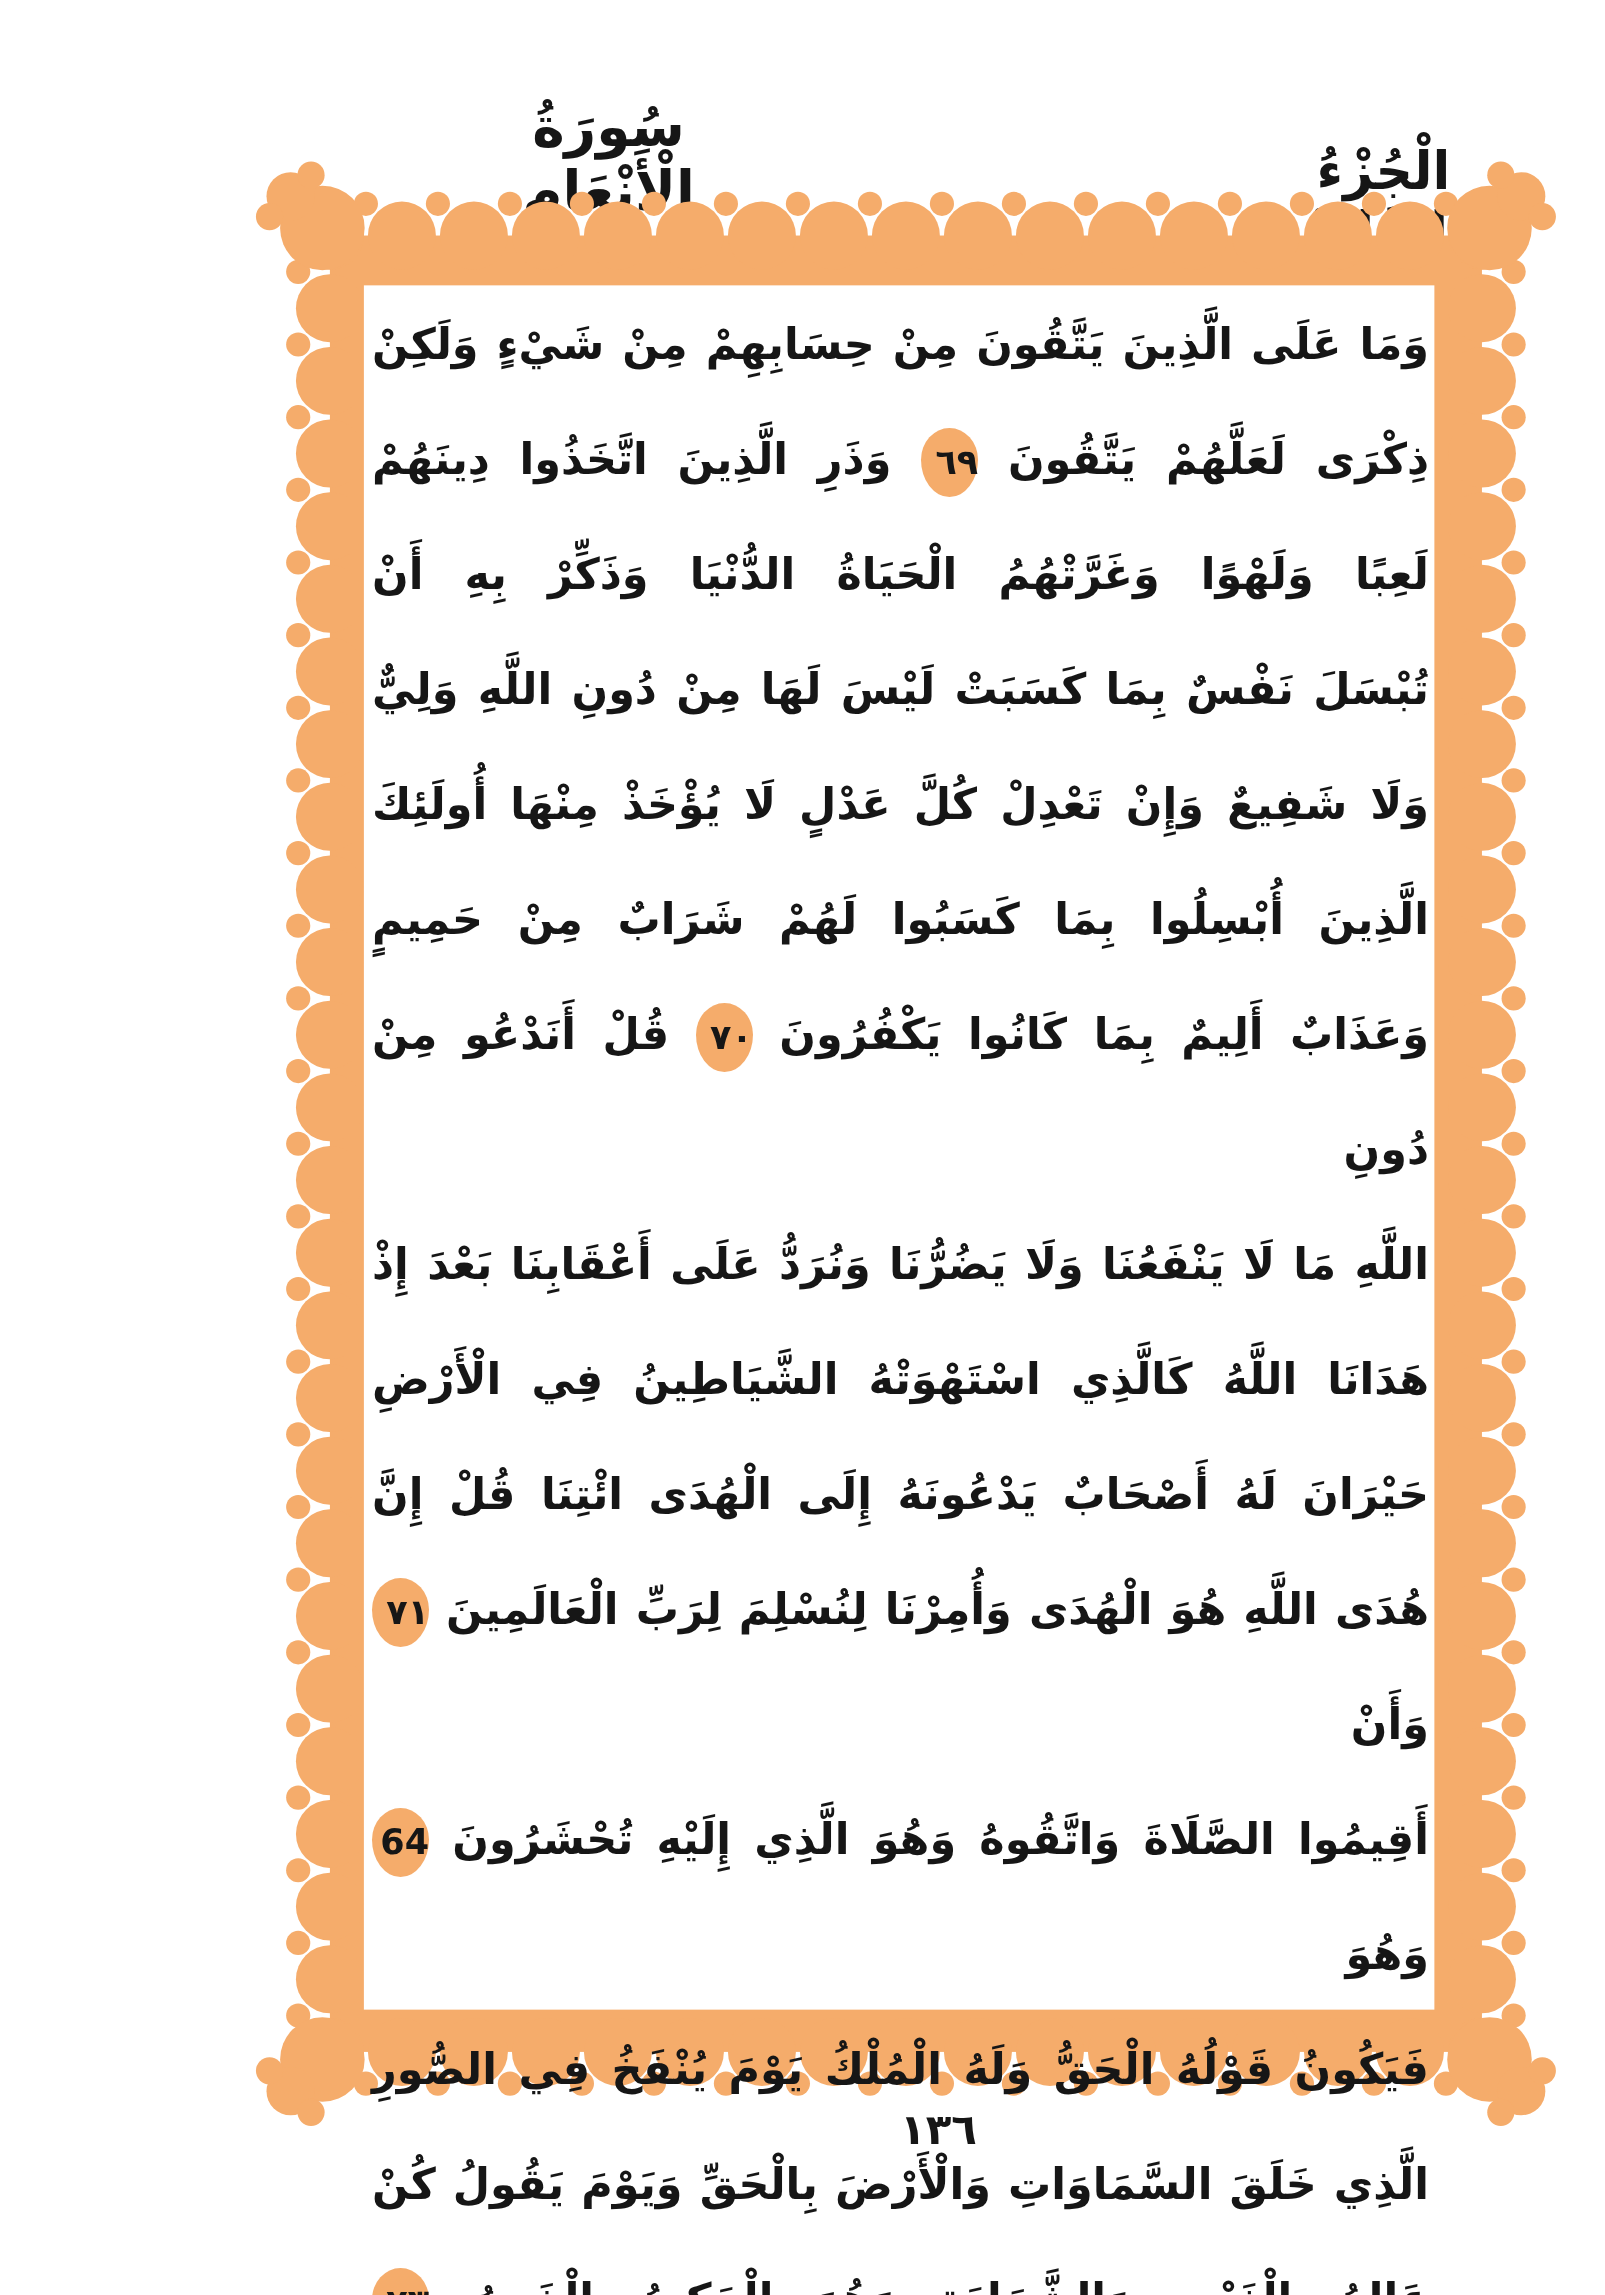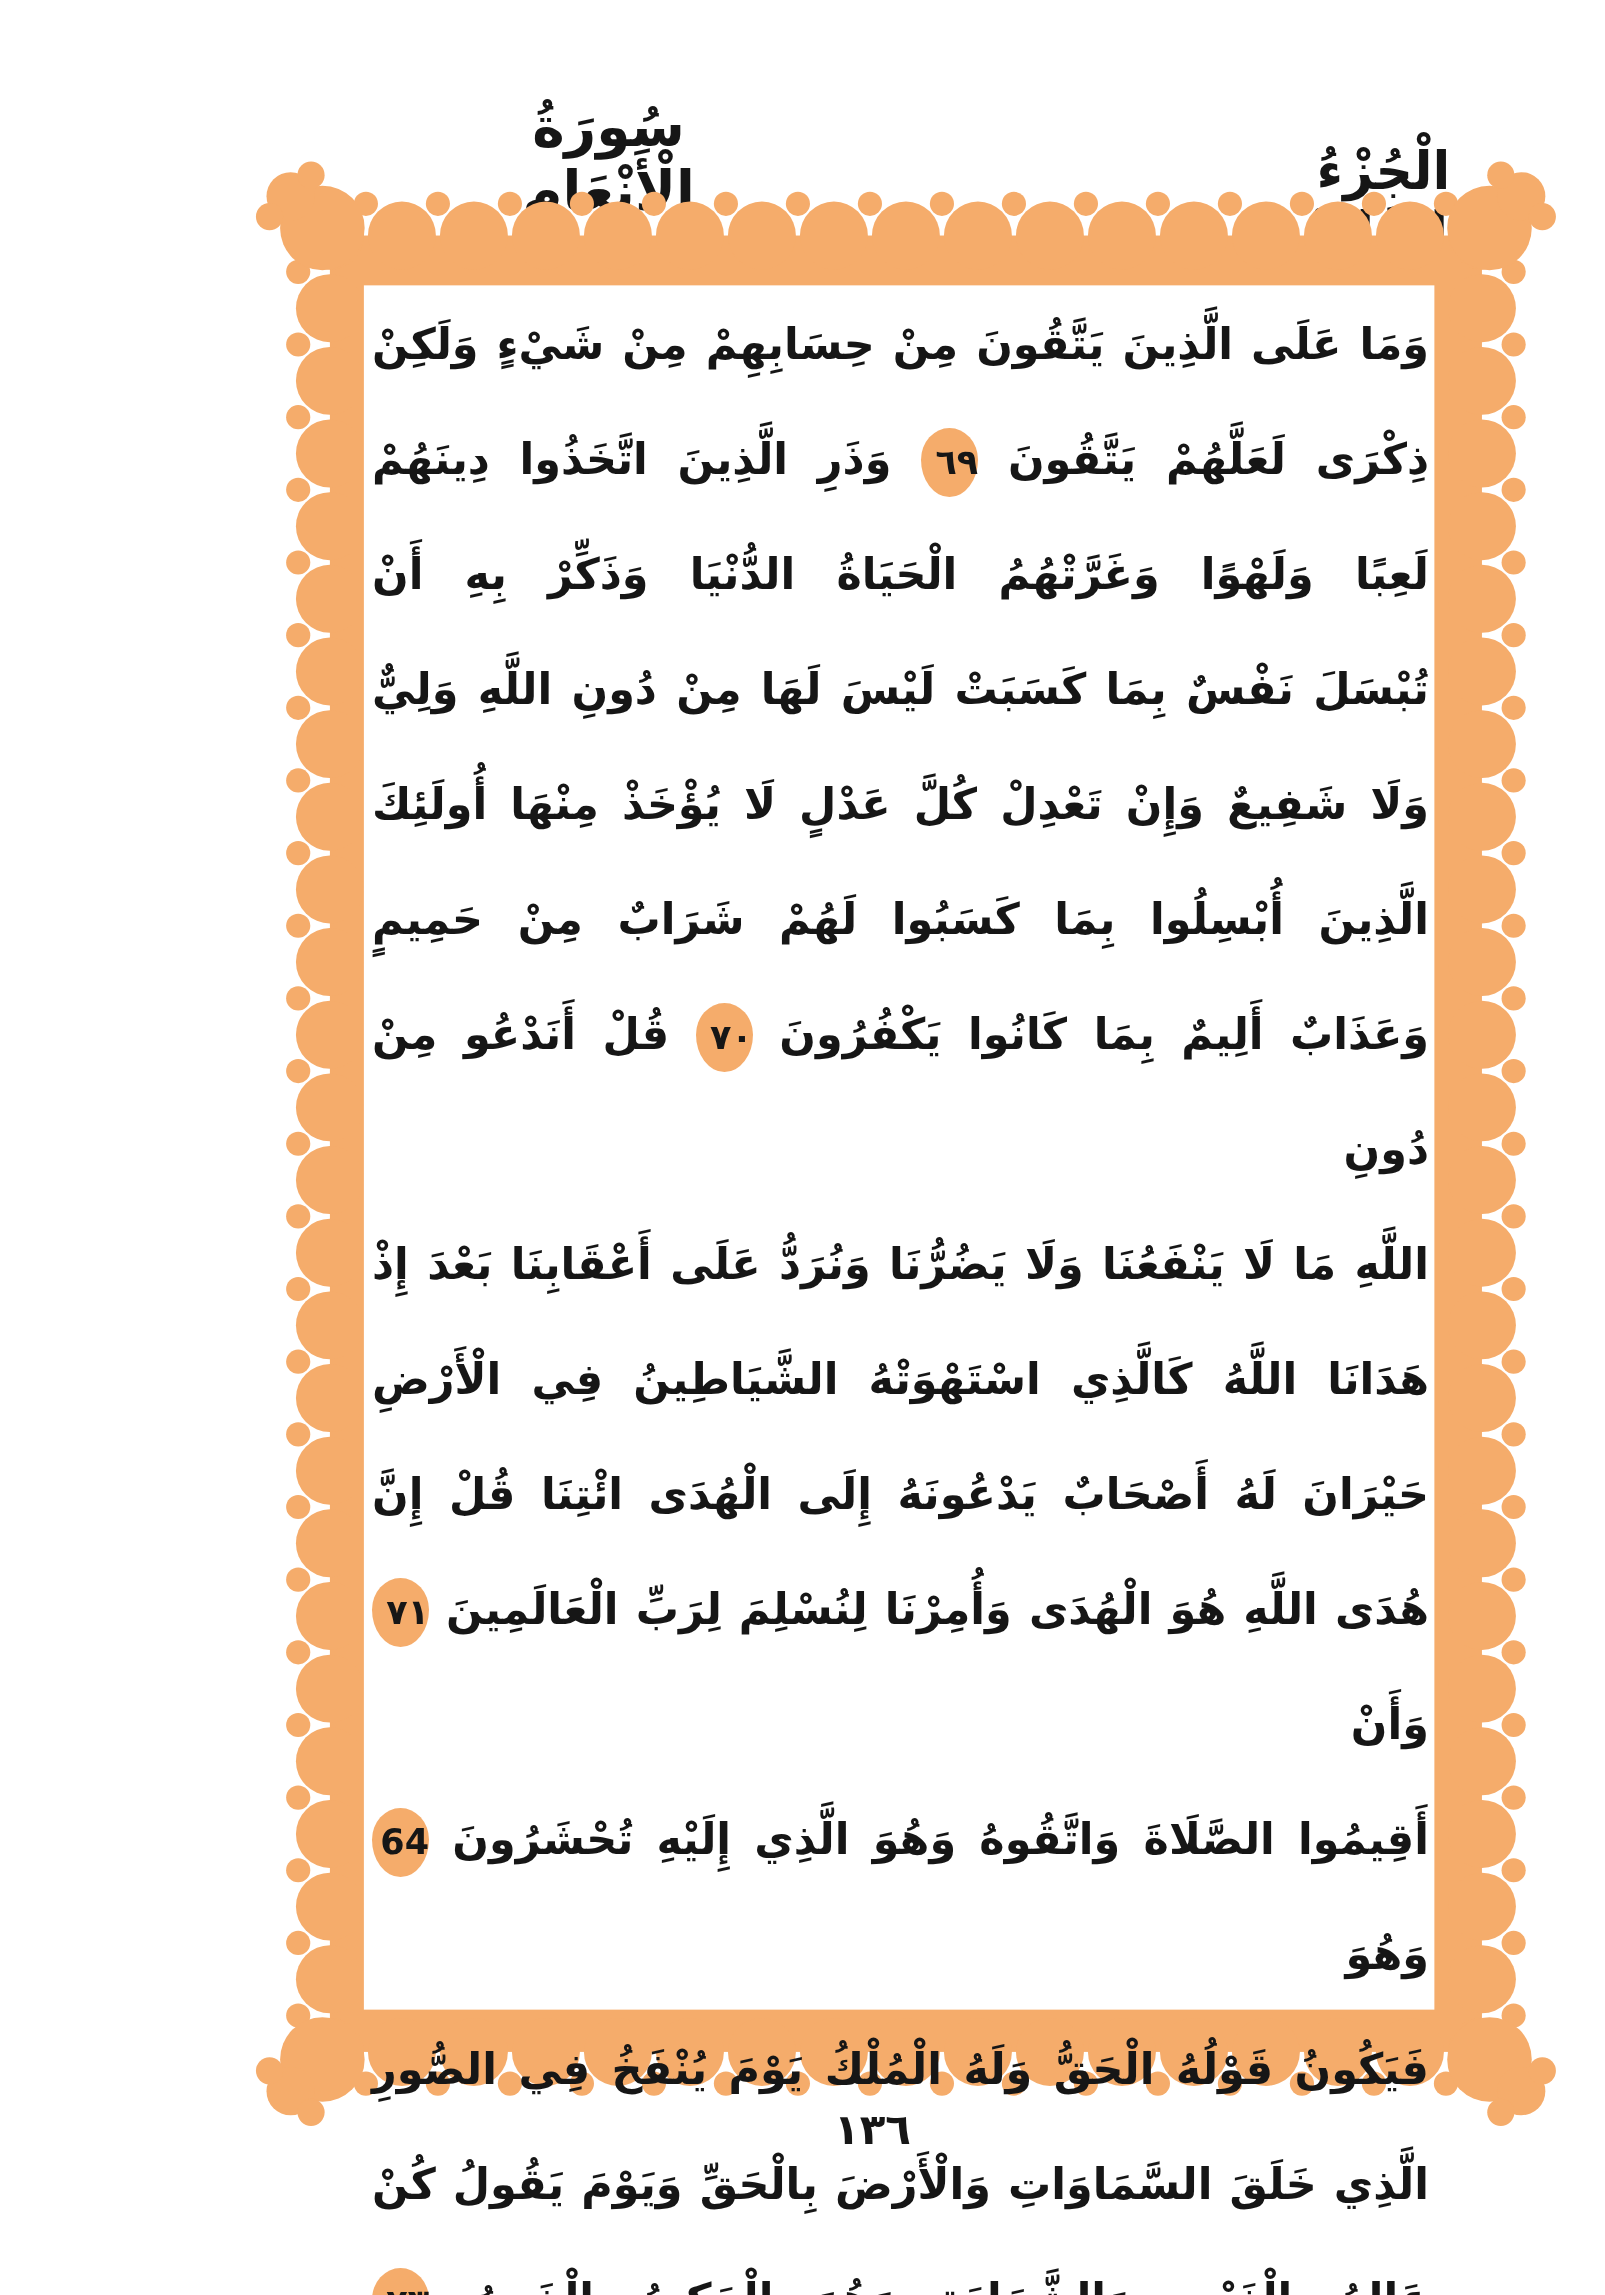--- a/index.html
+++ b/index.html
@@ -41,21 +41,21 @@
   }
   .vmark{
     display:inline-block;width:57px;height:69px;
     border-radius:50% 50% 50% 50%/46% 46% 54% 54%;
     background:var(--orange);color:var(--ink);
     font-size:35px;line-height:69px;text-align:center;
     vertical-align:middle;font-weight:bold;
   }
   .page-number{
     position:absolute;top:2105px;left:834px;width:143px;
-    text-align:left;font-size:42px;font-weight:bold;color:var(--ink);
+    text-align:right;font-size:42px;font-weight:bold;color:var(--ink);
   }
 </style>
 </head>
 <body>
 
 <div class="page">
 
   <div class="surah-title">سُورَةُ الْأَنْعَامِ</div>
 
   <div class="juz-label">الْجُزْءُ السَّابِعُ</div>

